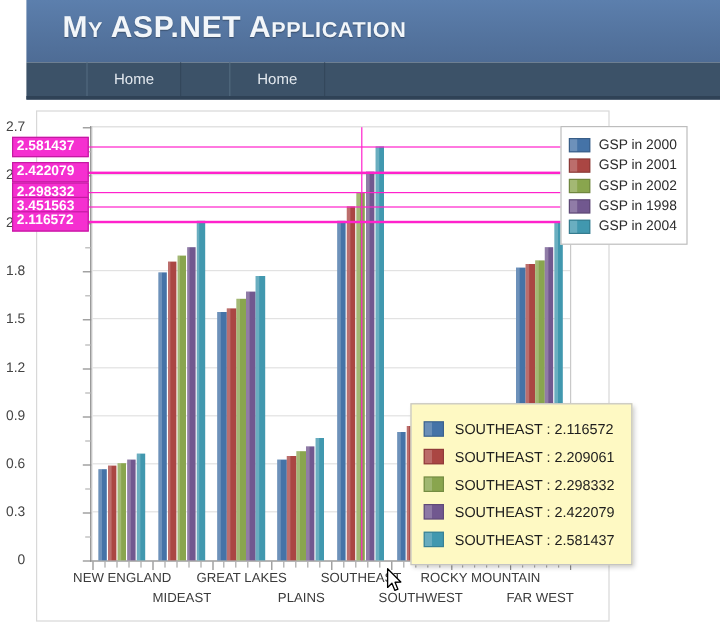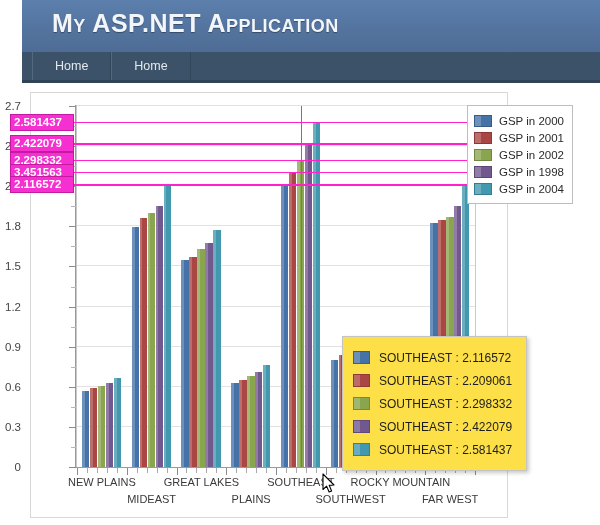--- a/index.html
+++ b/index.html
@@ -33,21 +33,21 @@
   }
   .navbar:after{
     content:"";position:absolute;left:0;bottom:0;width:100%;height:3px;
     background:#2f4256;
   }
   .navstrip{position:absolute;left:10px;top:0;height:28px;display:flex;}
   .navitem{
     height:28px;line-height:28px;padding:0 22px;
     color:#e3e9ef;font-size:12.5px;
     border-left:1px solid #52697e;border-right:1px solid #33475b;
-    box-sizing:border-box;white-space:nowrap;cursor:pointer;
+    box-sizing:border-box;white-space:nowrap;cursor:pointer;margin-left:40px;
   }
   .navitem:first-child{border-left:1px solid #52697e;}
 
   
   .chart-frame{
     position:absolute;left:30px;top:92px;width:478px;height:426px;
     background:#fff;border:1px solid #d8d8d8;box-sizing:border-box;
   }
   
   .plot{
@@ -110,21 +110,21 @@
   }
   .swatch:after{
     content:"";position:absolute;left:0;top:0;width:40%;height:100%;
     background:rgba(255,255,255,.22);
   }
   .legend-text{font-size:11.5px;color:#2b2b2b;white-space:nowrap;}
 
   
   .tooltip{
     position:absolute;left:311px;top:243px;
-    background:#fde047;border:1px solid #c4c4c4;
+    background:#fef9c3;border:1px solid #c4c4c4;
     box-shadow:2px 2px 4px rgba(0,0,0,.22);
     padding:9px 14px 9px 10px;box-sizing:border-box;
   }
   .tt-row{display:flex;align-items:center;height:23px;}
   .tt-swatch{
     width:17px;height:13px;margin-right:9px;flex:0 0 17px;
     border:1px solid rgba(0,0,0,.15);box-sizing:border-box;position:relative;
   }
   .tt-swatch:after{
     content:"";position:absolute;left:0;top:0;width:40%;height:100%;
@@ -371,21 +371,21 @@
         <div class="xtick" style="left: 374.35px;"></div>
         <div class="xtick" style="left: 384.3px;"></div>
         <div class="xtick major" style="left: 394.25px;"></div>
         <div class="xtick" style="left: 404.2px;"></div>
         <div class="xtick" style="left: 414.15px;"></div>
         <div class="xtick" style="left: 424.1px;"></div>
         <div class="xtick" style="left: 434.05px;"></div>
         <div class="xtick major" style="left: 444px;"></div>
       </div>
     <div id="xlabels">
-        <div class="xlabel" style="left: 70.875px; top: 383px;">NEW PLAINS</div>
+        <div class="xlabel" style="left: 70.875px; top: 383px;">NEW ENGLAND</div>
         <div class="xlabel" style="left: 120.625px; top: 400px;">MIDEAST</div>
         <div class="xlabel" style="left: 170.375px; top: 383px;">GREAT LAKES</div>
         <div class="xlabel" style="left: 220.125px; top: 400px;">PLAINS</div>
         <div class="xlabel" style="left: 269.875px; top: 383px;">SOUTHEAST</div>
         <div class="xlabel" style="left: 319.625px; top: 400px;">SOUTHWEST</div>
         <div class="xlabel" style="left: 369.375px; top: 383px;">ROCKY MOUNTAIN</div>
         <div class="xlabel" style="left: 419.125px; top: 400px;">FAR WEST</div>
       </div>
 
     <div class="legend" id="legend">

